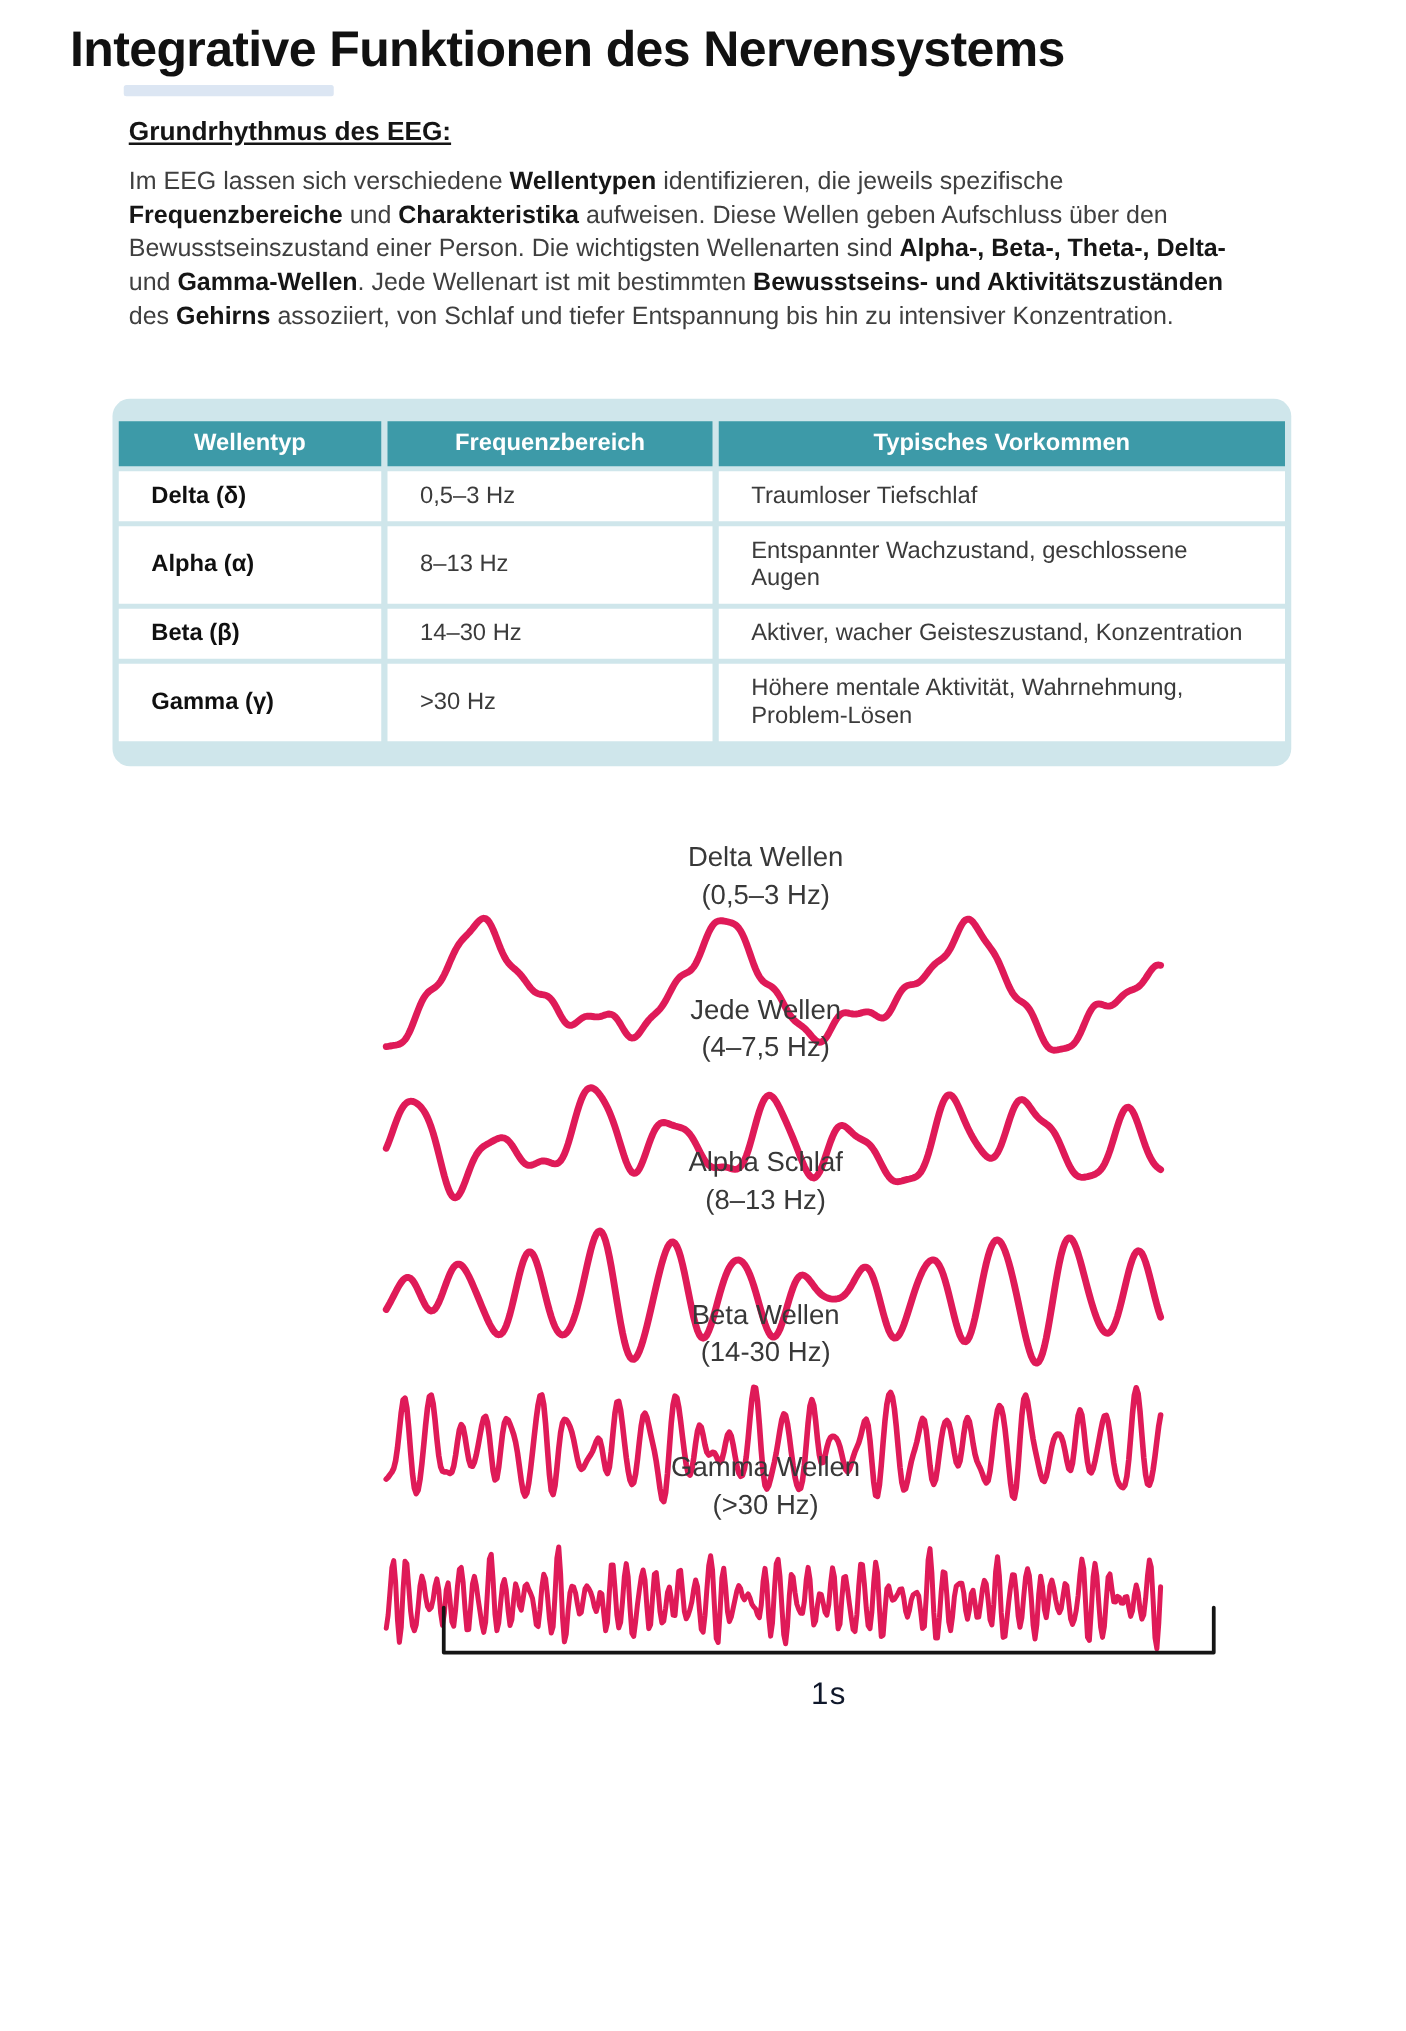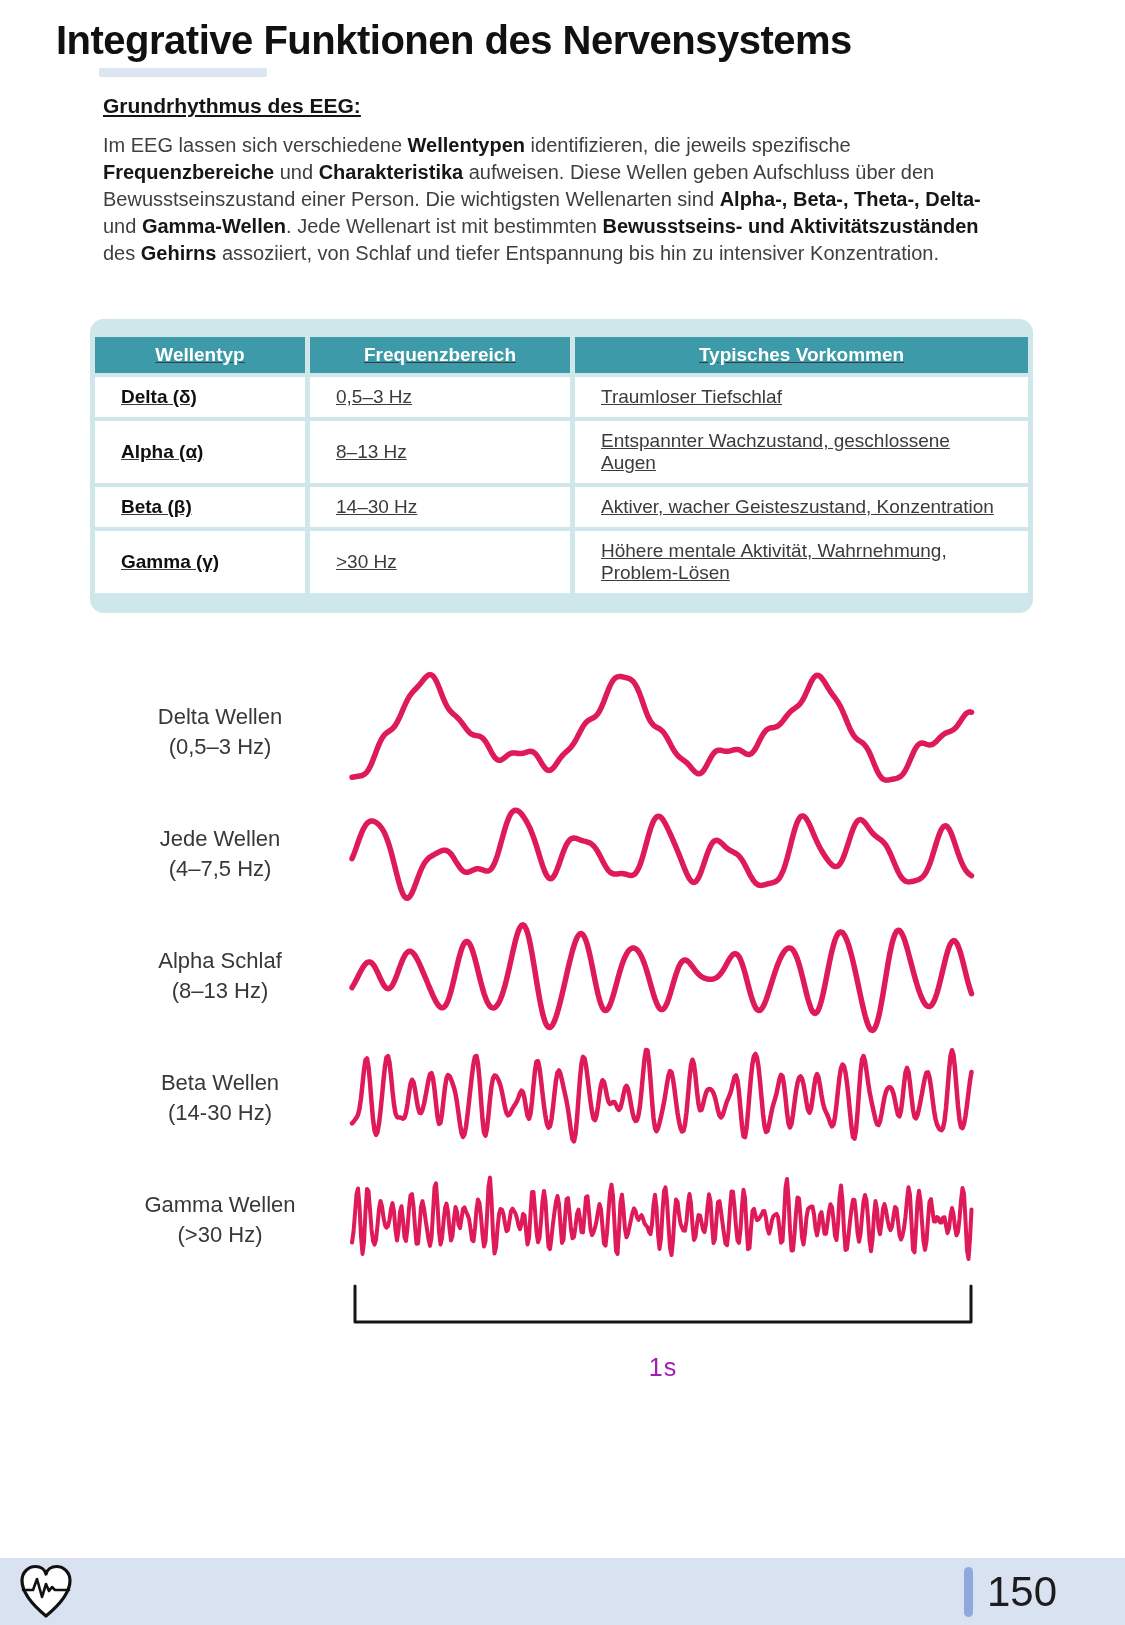--- a/index.html
+++ b/index.html
@@ -39,21 +39,20 @@
     font-size: 20px; line-height: 27px; color: #3f3f3f;
   }
   p.intro b { color: #161616; }
 
   
   .table-card {
     margin: 52px 0 0 90px; width: 943px;
     background: #cfe6eb; border-radius: 14px;
     padding: 14px 0 16px 0;
     box-sizing: border-box;
-    text-decoration: underline;
   }
   table.wave-table {
     width: 100%;
     border-collapse: separate; border-spacing: 5px 4px;
     background: transparent;
   }
   table.wave-table th {
     background: #3d9aa8; color: #ffffff;
     font-size: 19px; font-weight: bold;
     padding: 7px 8px; text-align: center;
@@ -61,28 +60,28 @@
   table.wave-table td {
     background: #ffffff; font-size: 19px;
     padding: 9px 26px; vertical-align: middle; color: #3b3b3b;
   }
   table.wave-table td.col-type { font-weight: bold; color: #101010; width: 158px; }
   table.wave-table td.col-freq { width: 208px; }
   table.wave-table td.col-occ  { white-space: pre-line; }
 
   
   .waves { margin-top: 58px; }
-  .wave-row { display: flex; align-items: center; height: 122px; padding-left: 100px; }
+  .wave-row { display: flex; align-items: center; height: 122px; padding-left: 100px; flex-direction: column; }
   .wave-label { width: 240px; text-align: center; font-size: 22px; line-height: 30px; color: #383838; }
   .wave-svg { margin-left: 12px; overflow: visible; display: block; }
 
   
   .scale-row { margin: 2px 0 0 352px; width: 622px; text-align: center; }
   .bracket { display: block; overflow: visible; }
-  .scale-label { margin-top: 28px; font-size: 25px; color: #a21caf; letter-spacing: 1px; }
+  .scale-label { margin-top: 16px; font-size: 25px; color: #0f172a; letter-spacing: 1px; }
 
   
   footer.page-footer {
     position: absolute; left: 0; bottom: 0;
     width: 100%; height: 67px; background: #d9e2f1;
     display: flex; align-items: center;
   }
   .footer-logo { margin-left: 18px; }
   .pagenum-group { margin-left: auto; display: flex; align-items: center; padding-right: 68px; }
   .accent-bar {
@@ -189,24 +188,14 @@
       </div>
     </div>
 
   <div class="scale-row">
     <svg class="bracket" width="622" height="42" viewBox="0 0 622 42">
       <path d="M 3 3 L 3 39 L 619 39 L 619 3" fill="none" stroke="#151515" stroke-width="3" stroke-linecap="round" stroke-linejoin="round"></path>
     </svg>
     <div class="scale-label">1s</div>
   </div>
 
-  <footer class="page-footer">
-    <svg class="footer-logo" width="56" height="58" viewBox="0 0 56 58">
-      <path d="M28 53 C 11 39 4 28 4 17.5 C 4 9 10.5 3.5 17.5 3.5 C 22.5 3.5 26.8 6.6 28 11 C 29.2 6.6 33.5 3.5 38.5 3.5 C 45.5 3.5 52 9 52 17.5 C 52 28 45 39 28 53 Z" fill="#ffffff" stroke="#111" stroke-width="3.2" stroke-linejoin="round"></path>
-      <polyline points="5,27 15,27 19,16 24,34 28,21 31,28 34,24 37,27 51,27" fill="none" stroke="#111" stroke-width="2.6" stroke-linecap="round" stroke-linejoin="round"></polyline>
-    </svg>
-    <div class="pagenum-group">
-      <span class="accent-bar"></span>
-      <span class="pagenum">150</span>
-    </div>
-  </footer>
 
 </div>
 
 </body></html>

